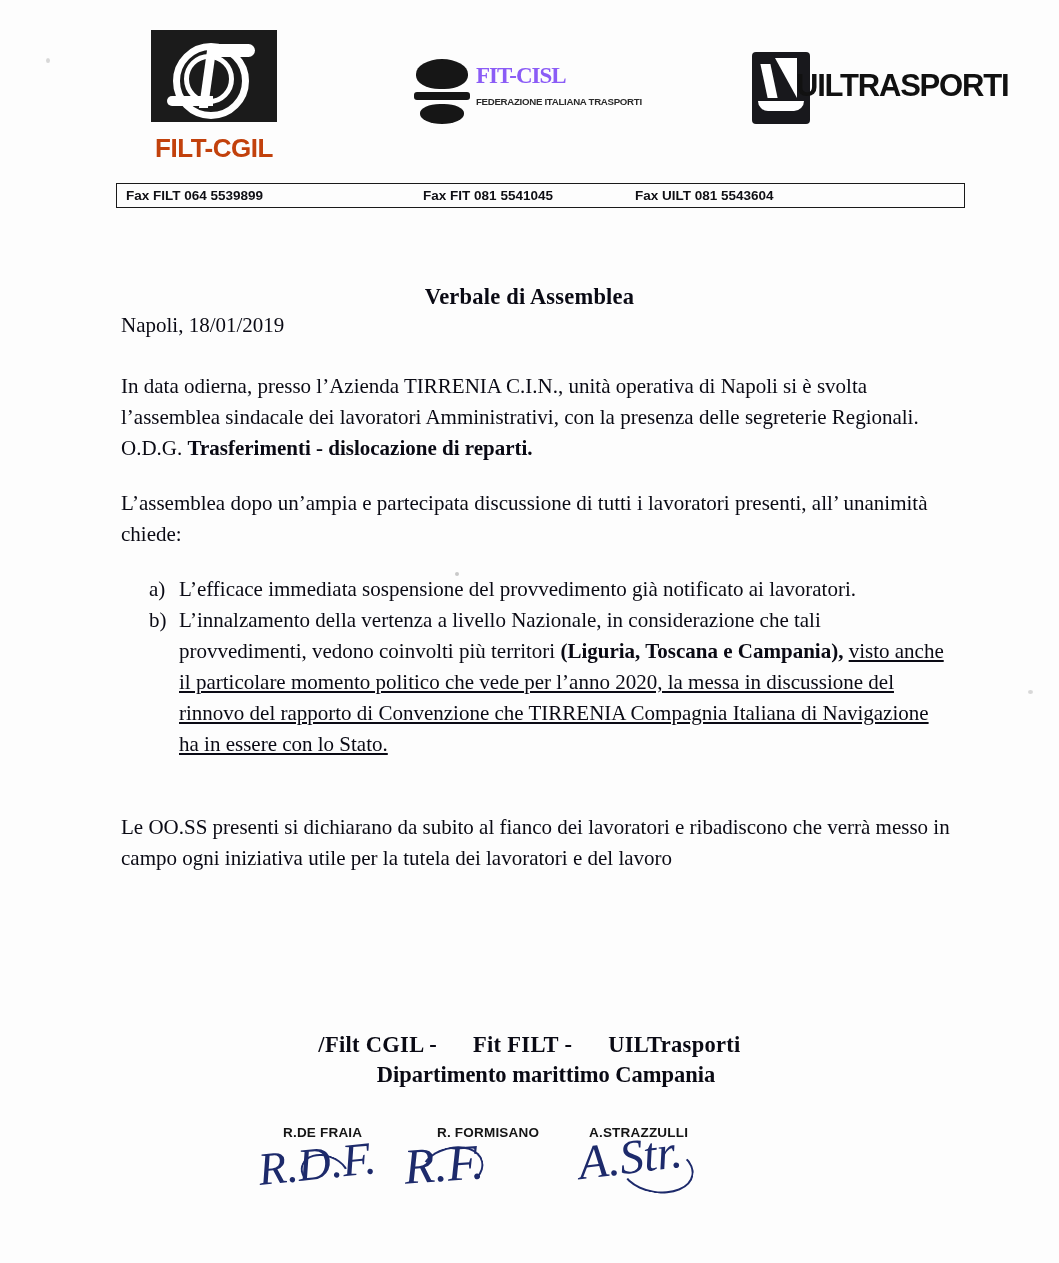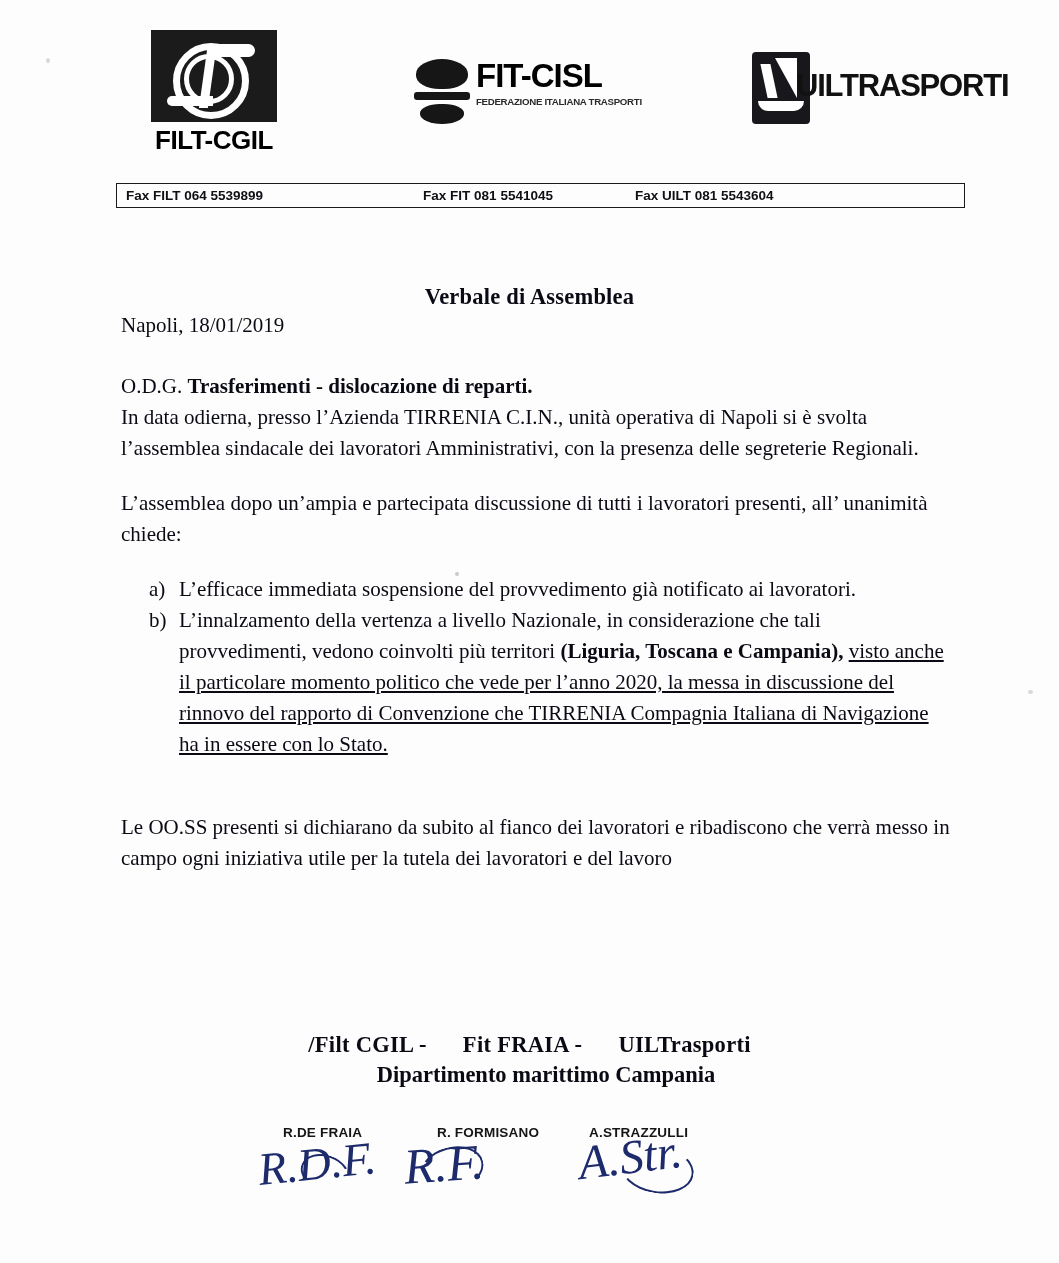--- a/index.html
+++ b/index.html
@@ -90,22 +90,22 @@
     width: 46px;
     height: 10px;
     background: #ffffff;
     border-radius: 6px 0 0 6px;
   }
   .filt-label {
     font-family: "Liberation Sans", sans-serif;
     font-weight: bold;
     font-size: 26px;
     letter-spacing: -0.5px;
-    margin-top: 3px;
-    color: #000000;
+    margin-top: 11px;
+    color: #c2410c;
   }
 
   
   .fit-block {
     position: absolute;
     left: 414px;
     top: 35px;
     width: 260px;
   }
   .fit-mark {
@@ -141,25 +141,25 @@
     height: 20px;
     background: #161616;
     border-radius: 45% 45% 50% 50%;
   }
   .fit-text {
     position: absolute;
     left: 62px;
     top: 0px;
   }
   .fit-name {
-    font-family: Liberation Sans, sans-serif;
-    font-weight: bold;
-    font-size: 33px;
+    font-family: Liberation Serif, serif;
+    font-weight: bold;
+    font-size: 23px;
     letter-spacing: -1px;
-    color: #000000;
+    color: #8b5cf6;
     line-height: 38px;
   }
   .fit-sub {
     font-family: "Liberation Sans", sans-serif;
     font-weight: bold;
     font-size: 9.5px;
     letter-spacing: -0.3px;
     color: #2a2a2a;
     margin-top: 1px;
     transform: scaleX(1.02);
@@ -418,26 +418,26 @@
     <span class="fax-cell c3">Fax UILT 081 5543604</span>
   </div>
 
   <div class="doc-title">Verbale di Assemblea</div>
 
   <div class="body-text">
     <p class="place-date">Napoli, 18/01/2019</p>
 
     <div class="gap-md"></div>
 
+    <p class="para">In data odierna, presso l’Azienda TIRRENIA C.I.N., unità operativa di Napoli si è svolta l’assemblea sindacale dei lavoratori Amministrativi, con la presenza delle segreterie Regionali.</p>
+
     <p class="para">
       <span>O.D.G.</span>
       <b>Trasferimenti - dislocazione di reparti.</b>
     </p>
-
-    <p class="para">In data odierna, presso l’Azienda TIRRENIA C.I.N., unità operativa di Napoli si è svolta l’assemblea sindacale dei lavoratori Amministrativi, con la presenza delle segreterie Regionali.</p>
 
     <div class="gap-sm"></div>
 
     <p class="para">L’assemblea dopo un’ampia e partecipata discussione di tutti i lavoratori presenti, all’ unanimità  chiede:</p>
 
     <div class="gap-sm"></div>
 
     <ul class="list">
       <li>
         <span class="marker">a)</span>
@@ -450,21 +450,21 @@
       </li>
     </ul>
 
     <div class="gap-lg"></div>
 
     <p class="para">Le OO.SS presenti si dichiarano da subito al fianco dei lavoratori e ribadiscono che verrà messo in campo ogni iniziativa utile  per la tutela dei lavoratori e del lavoro</p>
   </div>
 
   <div class="sign-block">
     <div class="sign-line1">
-      <span>/Filt CGIL -</span><span class="sp"></span><span>Fit FRAIA -</span><span class="sp"></span><span>UILTrasporti</span>
+      <span>/Filt CGIL -</span><span class="sp"></span><span>Fit FILT -</span><span class="sp"></span><span>UILTrasporti</span>
     </div>
     <div class="sign-line2">Dipartimento marittimo Campania</div>
   </div>
 
   <div class="signers">
     <span class="signer s1">R.DE FRAIA</span>
     <span class="signer s2">R. FORMISANO</span>
     <span class="signer s3">A.STRAZZULLI</span>
 
     <span class="scrawl sc1">R.D.F.</span>

